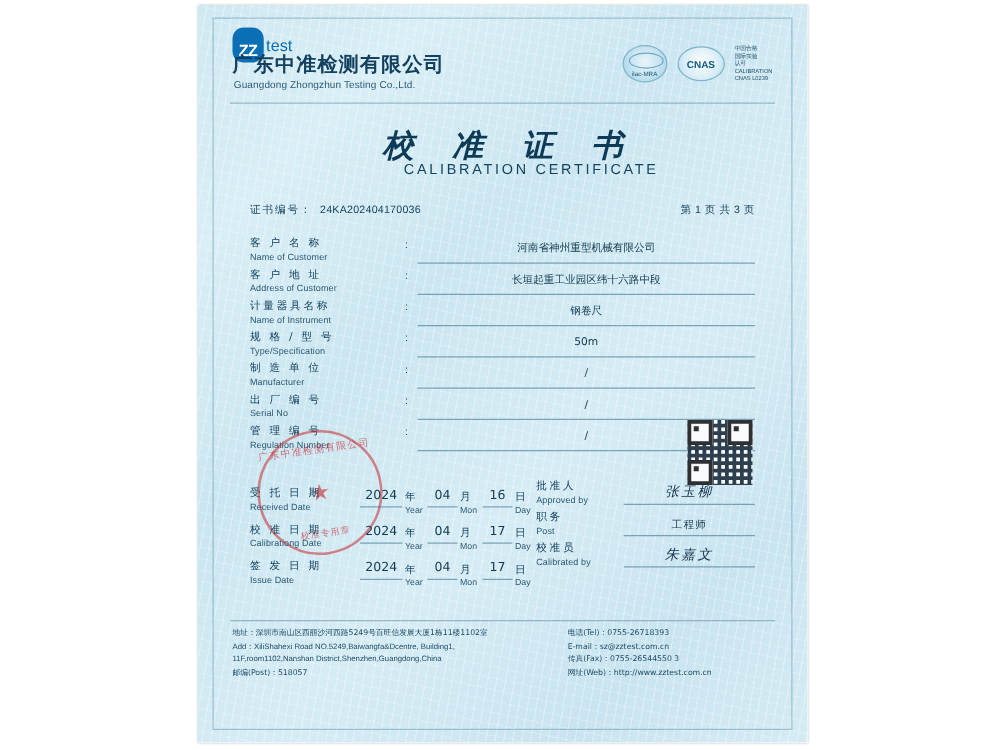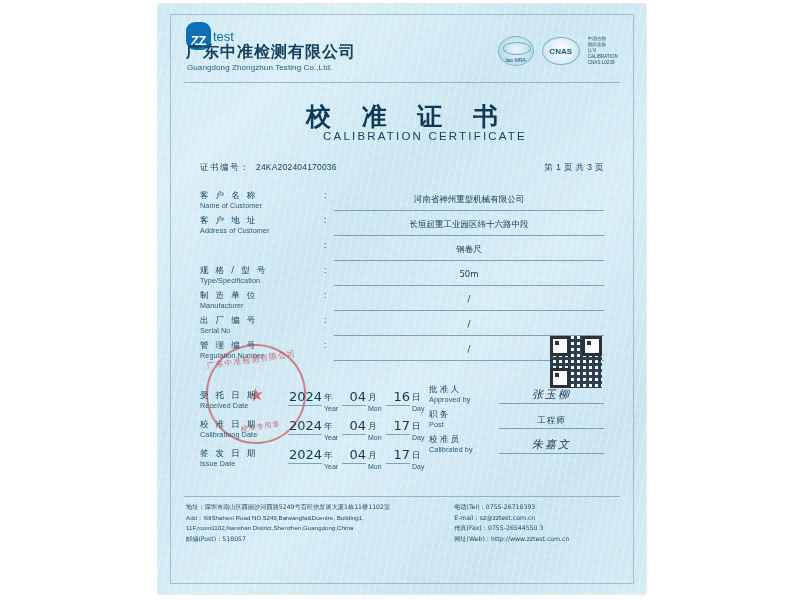--- a/index.html
+++ b/index.html
@@ -146,20 +146,21 @@
     position: absolute;
     left: 0; right: 0;
     top: 96px;
     text-align: center;
     font-family: "DejaVu Sans", "Liberation Sans", sans-serif;
     font-size: 25px;
     font-weight: bold;
     letter-spacing: 11px;
     color: #0d3b57;
     text-indent: 11px;
+    font-style: italic;
   }
   .title-en {
     position: absolute;
     left: 0; right: 0;
     top: 126px;
     text-align: center;
     font-size: 11.5px;
     letter-spacing: 2.2px;
     color: #13445f;
     text-indent: 2px;
@@ -299,24 +300,24 @@
     height: 29px;
   }
   .date-lbl {
     position: absolute;
     left: 0; top: 0;
     width: 86px;
   }
   .d-num {
     position: absolute;
     font-family: "DejaVu Sans", "Liberation Sans", sans-serif;
-    font-size: 13px;
+    font-size: 10px;
     color: #10394f;
     border-bottom: 1px solid rgba(60,115,140,0.6);
-    text-align: right;
+    text-align: center;
     line-height: 14px;
     height: 15px;
   }
   .d-unit {
     position: absolute;
     font-size: 8.5px;
     color: #12405e;
     line-height: 14px;
   }
   .d-unit small {
@@ -441,20 +442,24 @@
       </div>
       <div class="info-row">
         <div class="info-lbl">
           <span class="lbl-cn">客 户 地 址</span>
           <span class="lbl-en">Address of Customer</span>
         </div>
         <div class="colon">:</div>
         <div class="info-val">长垣起重工业园区纬十六路中段</div>
       </div>
       <div class="info-row">
+        <div class="info-lbl">
+          <span class="lbl-cn">计量器具名称</span>
+          <span class="lbl-en">Name of Instrument</span>
+        </div>
         <div class="colon">:</div>
         <div class="info-val">钢卷尺</div>
       </div>
       <div class="info-row">
         <div class="info-lbl">
           <span class="lbl-cn">规 格 / 型 号</span>
           <span class="lbl-en">Type/Specification</span>
         </div>
         <div class="colon">:</div>
         <div class="info-val">50m</div>

